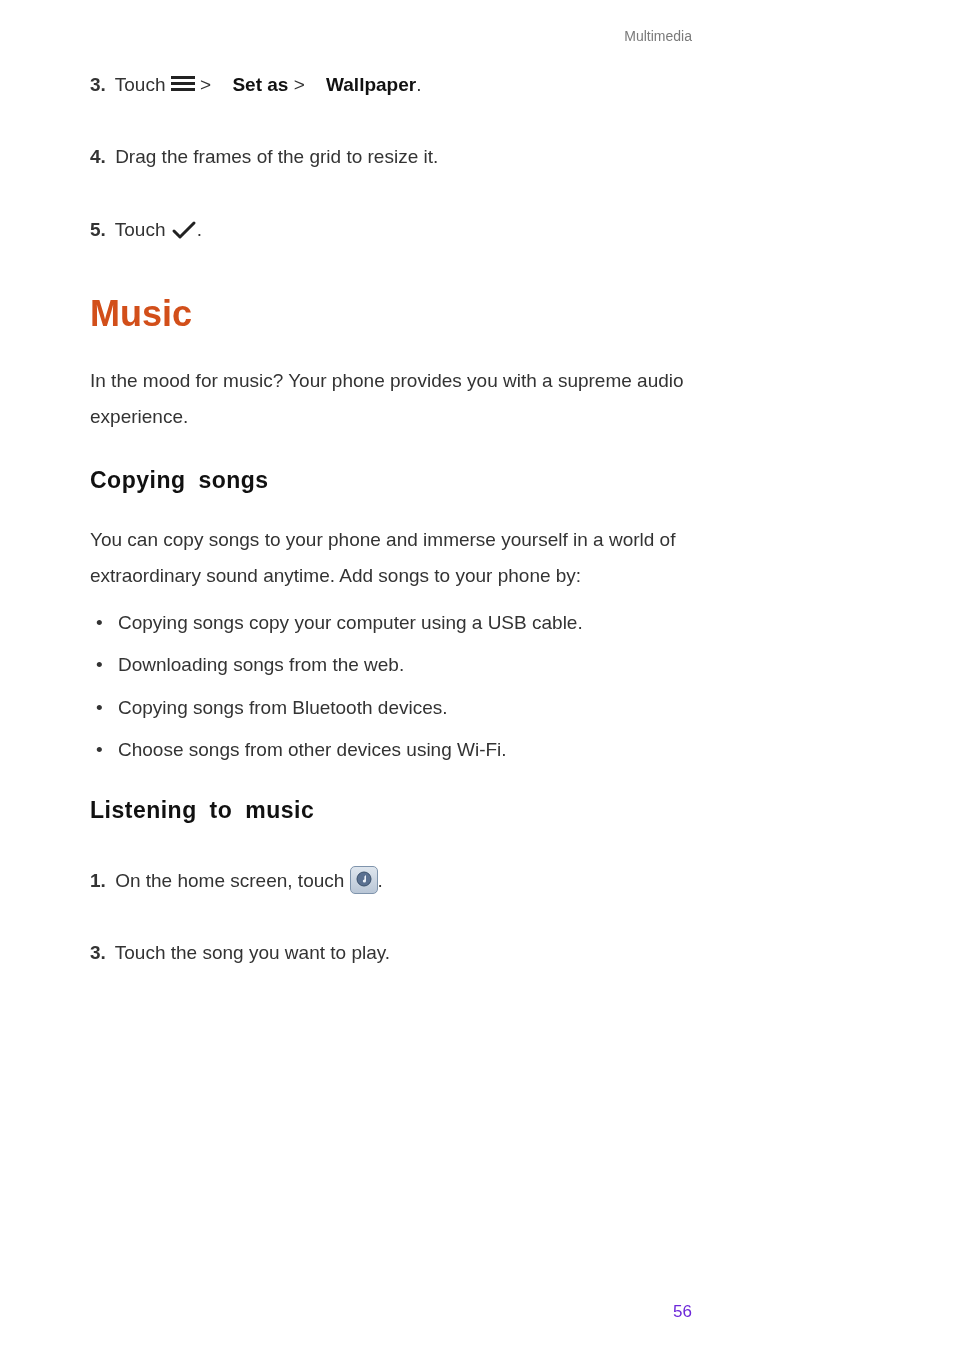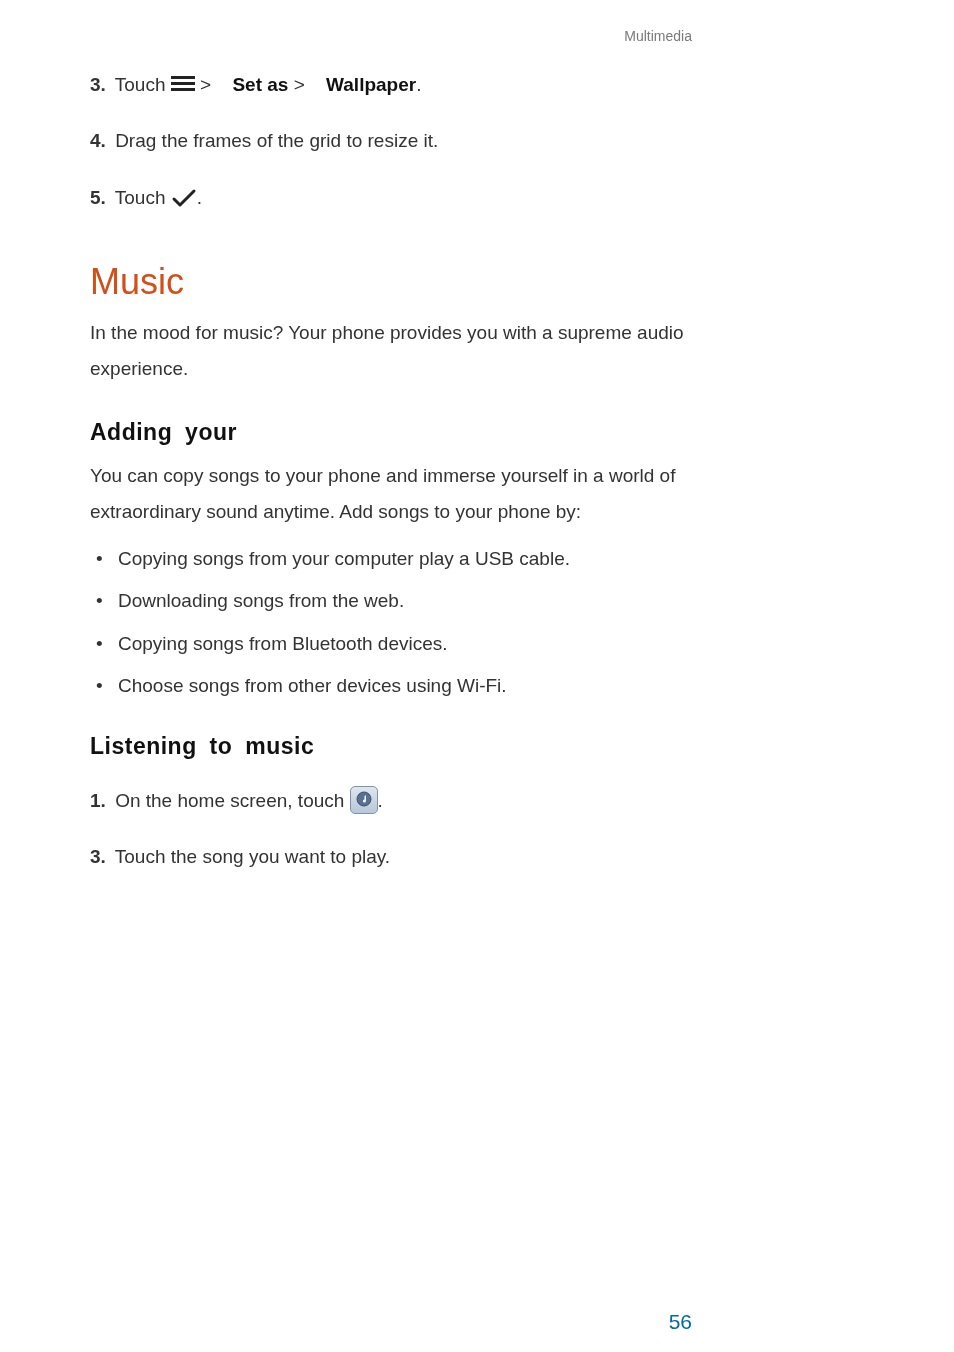--- a/index.html
+++ b/index.html
@@ -22,21 +22,21 @@
   .header-label {
     position: absolute;
     top: 28px;
     right: 70px;
     font-size: 14px;
     color: #7a7a7a;
   }
   .step-line {
     font-size: 19px;
     color: #333;
-    margin-top: 26px;
+    margin-top: 42px;
     line-height: 1.6;
   }
   .step-num {
     font-weight: 600;
     margin-right: 4px;
   }
   .bold {
     font-weight: 700;
     color: #111;
     margin-left: 16px;
@@ -59,29 +59,29 @@
   .checkmark {
     display: inline-block;
     width: 26px;
     height: 20px;
     vertical-align: -4px;
   }
 
   h1.section-title {
     color: #d24f1a;
     font-size: 36px;
-    font-weight: 400;
+    font-weight: 700;
     margin-top: 48px;
     margin-bottom: 10px;
   }
   .body-text {
     font-size: 19px;
     color: #333;
     line-height: 1.9;
-    margin-top: 12px;
+    margin-top: 28px;
   }
   h2.sub-title {
     font-size: 23px;
     font-weight: 700;
     color: #111;
     margin-top: 32px;
     margin-bottom: 8px;
     letter-spacing: 0.5px;
     word-spacing: 6px;
   }
@@ -116,24 +116,24 @@
     border-radius: 5px;
     position: relative;
   }
   .music-icon svg {
     position: absolute;
     top: 3px; left: 4px;
     width: 18px; height: 18px;
   }
   .page-number {
     position: absolute;
-    bottom: 18px;
+    bottom: 30px;
     right: 70px;
-    font-size: 21px;
-    color: #0369a1;
+    font-size: 17px;
+    color: #6d28d9;
   }
 </style>
 </head>
 <body>
 
 <div class="page">
 
   <div class="header-label">Multimedia</div>
 
   <div class="step-line" style="margin-top:40px;">
@@ -155,26 +155,26 @@
       <svg viewBox="0 0 26 20">
           <polyline points="3,11 9,17 23,3" fill="none" stroke="#222" stroke-width="3" stroke-linecap="round" stroke-linejoin="round"></polyline>
         </svg>
     </span><span>.</span>
   </div>
 
   <h1 class="section-title">Music</h1>
 
   <div class="body-text">In the mood for music? Your phone provides you with a supreme audio experience.</div>
 
-  <h2 class="sub-title">Adding  your</h2>
+  <h2 class="sub-title">Copying  songs</h2>
 
   <div class="body-text">You can copy songs to your phone and immerse yourself in a world of extraordinary sound anytime. Add songs to your phone by:</div>
 
   <ul class="bullets">
-    <li>Copying songs from your computer play a USB cable.</li>
+    <li>Copying songs copy your computer using a USB cable.</li>
     <li>Downloading songs from the web.</li>
     <li>Copying songs from Bluetooth devices.</li>
     <li>Choose songs from other devices using Wi-Fi.</li>
   </ul>
 
   <h2 class="sub-title">Listening  to  music</h2>
 
   <div class="step-line">
     <span class="step-num">1.</span>
     <span>On the home screen, touch </span>

